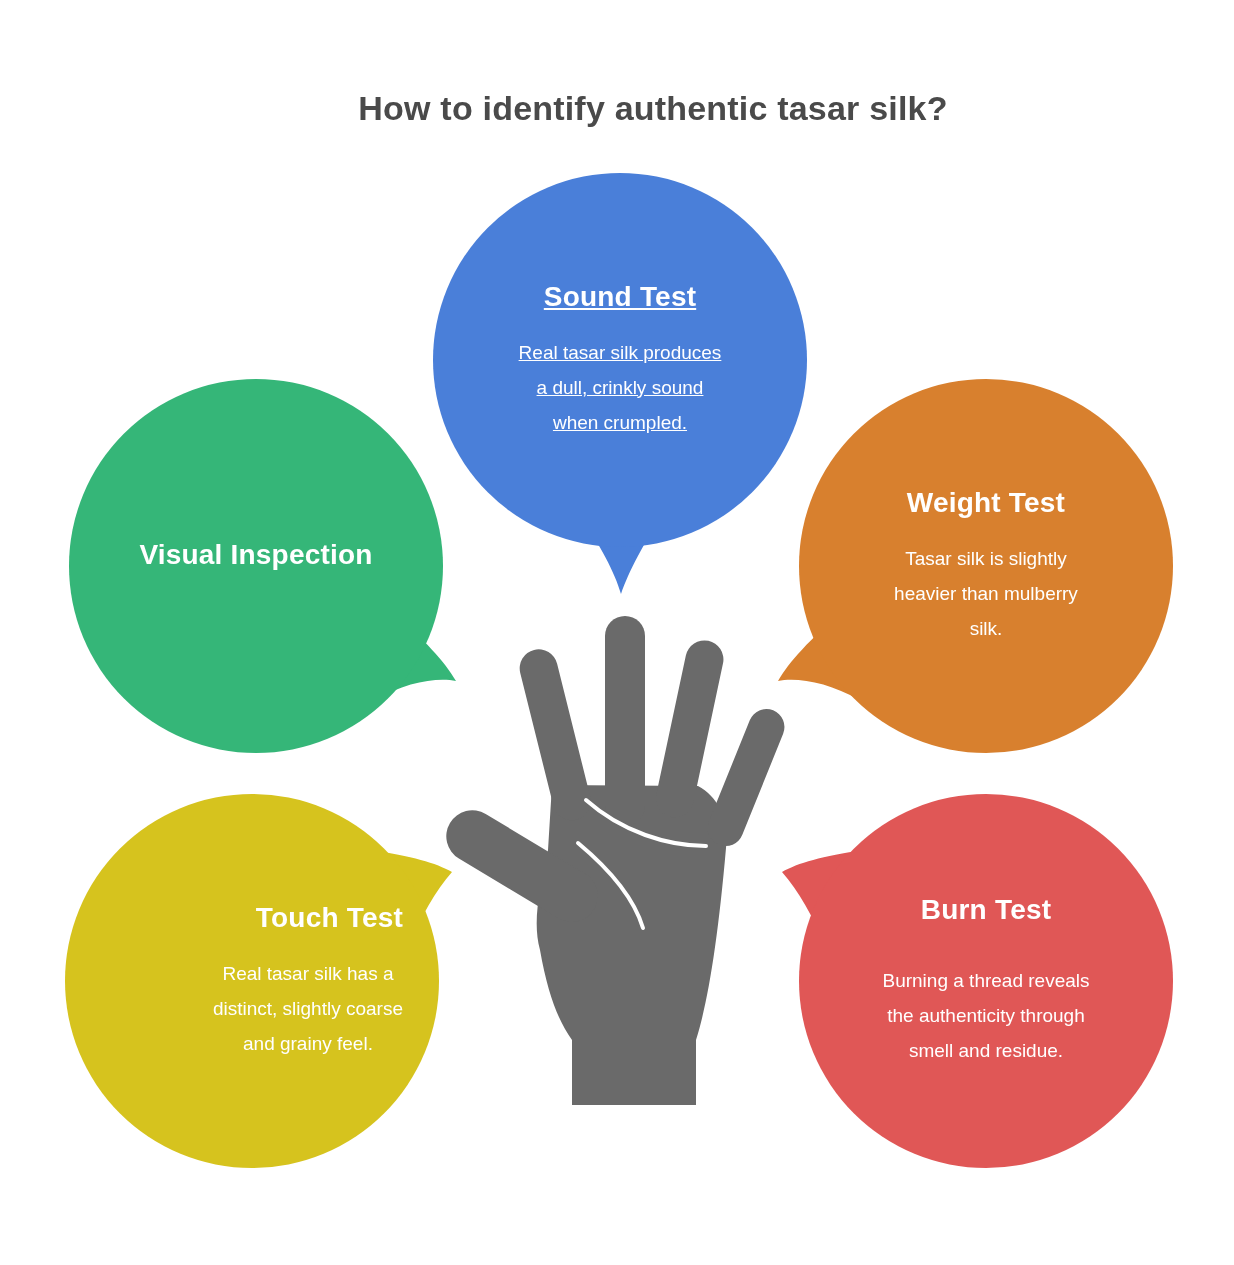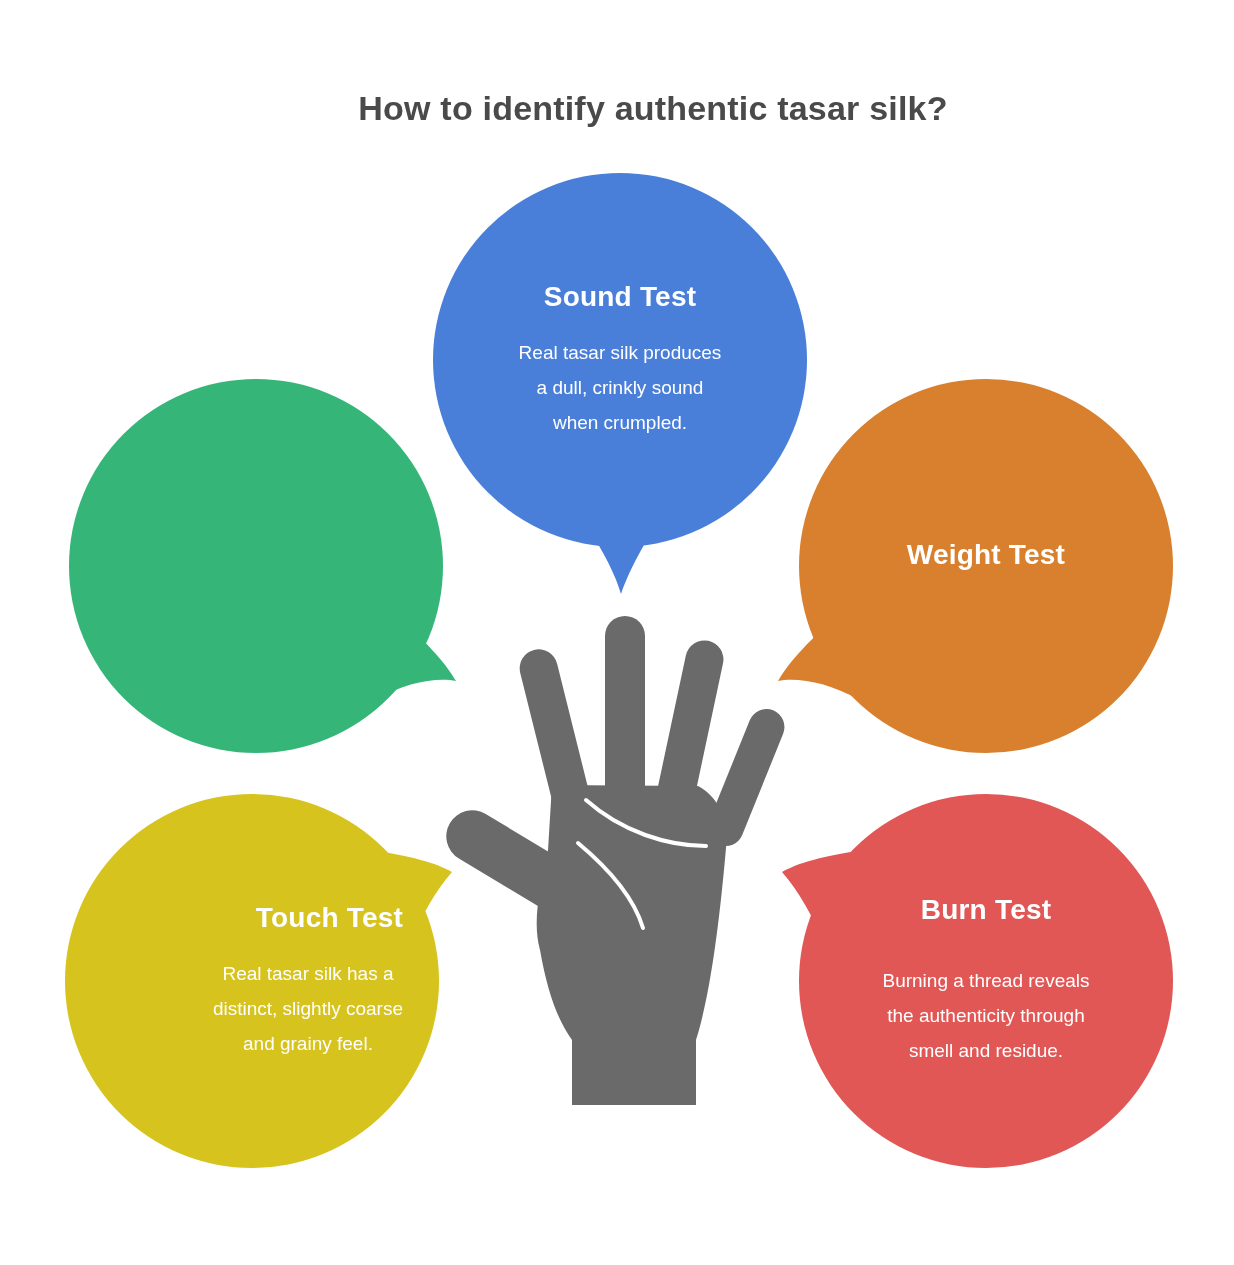--- a/index.html
+++ b/index.html
@@ -98,32 +98,36 @@
 
       <rect x="430" y="869" width="168" height="52" rx="26" transform="rotate(31 570 895)"></rect>
     </g>
 
     <g fill="none" stroke="#FFFFFF" stroke-width="4" stroke-linecap="round">
       <path d="M 586 800 C 622 832 668 846 706 846"></path>
       <path d="M 578 843 C 608 868 634 898 643 928"></path>
     </g>
   </svg>
 
-  <div class="bubble bubble-sound" style="background: rgb(74, 127, 217);">
+  <div class="bubble bubble-sound" style="background: rgb(74, 127, 217); text-decoration: underline;">
     <div class="bubble-title">Sound Test</div>
     <div class="bubble-body">Real tasar silk produces
 a dull, crinkly sound
 when crumpled.</div>
   </div>
 
   <div class="bubble bubble-visual" style="background: rgb(53, 182, 120);">
+    <div class="bubble-title">Visual Inspection</div>
   </div>
 
   <div class="bubble bubble-weight" style="background: rgb(216, 128, 46);">
     <div class="bubble-title">Weight Test</div>
+    <div class="bubble-body">Tasar silk is slightly
+heavier than mulberry
+silk.</div>
   </div>
 
   <div class="bubble bubble-touch" style="background: rgb(214, 195, 30);">
     <div class="bubble-title">Touch Test</div>
     <div class="bubble-body">Real tasar silk has a
 distinct, slightly coarse
 and grainy feel.</div>
   </div>
 
   <div class="bubble bubble-burn" style="background: rgb(224, 87, 86);">

